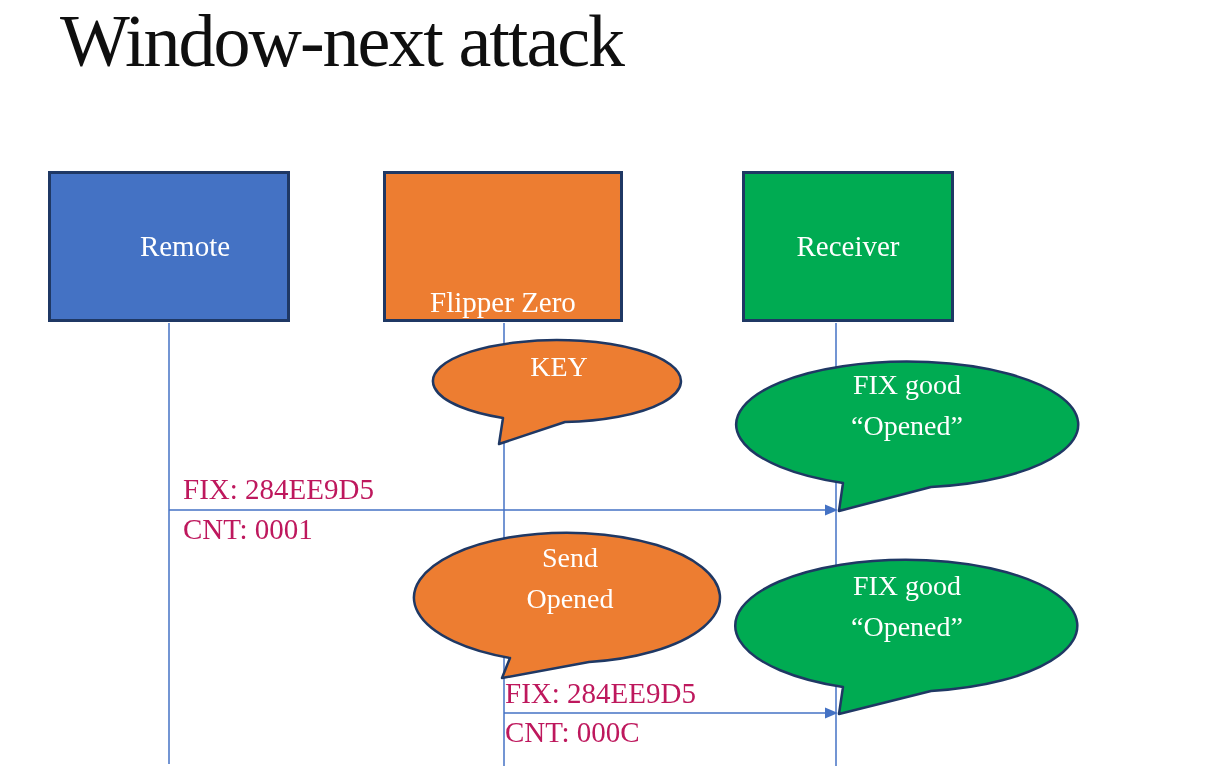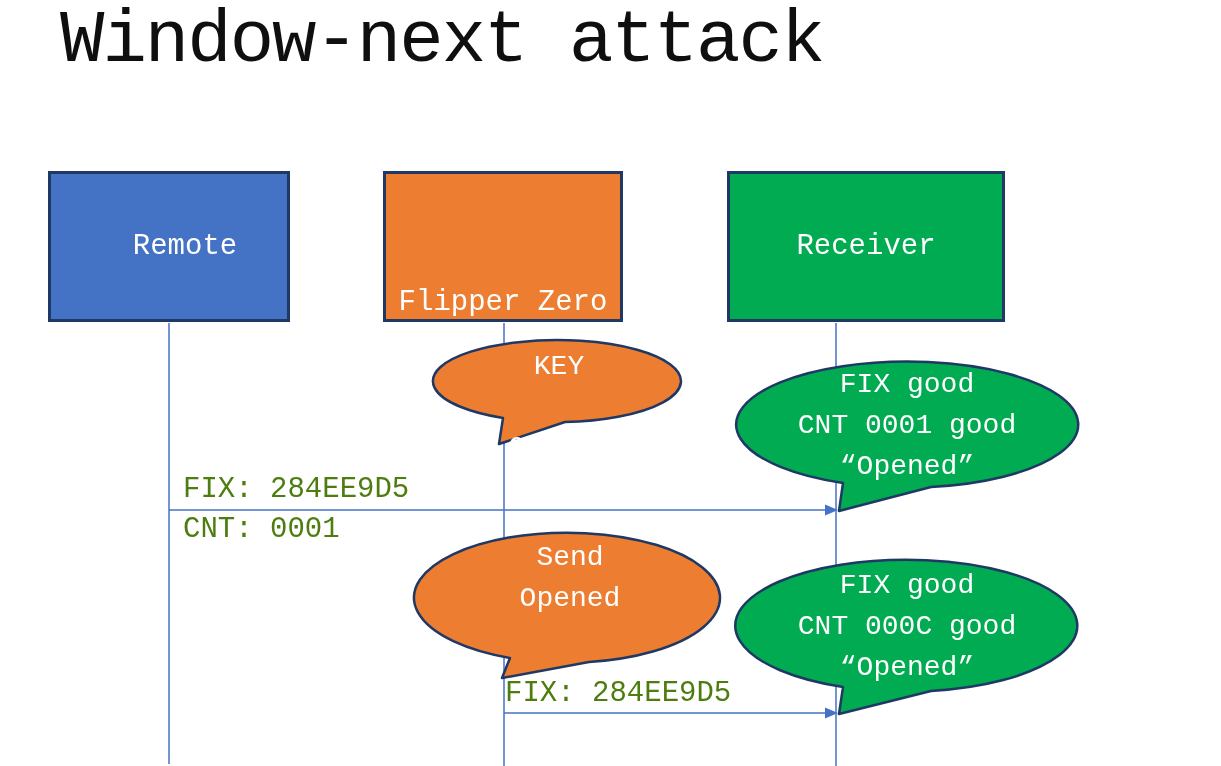--- a/index.html
+++ b/index.html
@@ -1,21 +1,21 @@
 <!DOCTYPE html>
 <html><head>
 <meta charset="utf-8">
 <style>
   html, body { margin: 0; padding: 0; background: #ffffff; }
   .canvas {
     position: relative;
     width: 1221px;
     height: 766px;
     background: #ffffff;
-    font-family: Liberation Mono, monospace;
+    font-family: Liberation Serif, serif;
     overflow: hidden;
   }
   .title {
     position: absolute;
     left: 60px;
     top: 4px;
     font-size: 74px;
     font-weight: 300;
     letter-spacing: -2px;
     color: #0f0f0f;
@@ -29,21 +29,21 @@
     box-sizing: border-box;
     border: 3px solid #1F3864;
     display: flex;
     align-items: center;
     justify-content: center;
     color: #ffffff;
     font-size: 29px;
   }
   .actor-remote   { left: 48px;  width: 242px; padding-left: 32px; }
   .actor-flipper  { left: 383px; width: 240px; }
-  .actor-receiver { left: 727px; width: 278px; align-items: center; }
+  .actor-receiver { left: 742px; width: 212px; align-items: center; }
   .overlay {
     position: absolute;
     left: 0; top: 0;
     width: 1221px; height: 766px;
   }
   .callout-text {
     position: absolute;
     display: flex;
     flex-direction: column;
     align-items: center;
@@ -53,21 +53,21 @@
     line-height: 41px;
     white-space: nowrap;
   }
   .ct-1 { left: 435px; top: 346px; width: 248px; gap: 40px; }
   .ct-2 { left: 737px; top: 364px; width: 340px; }
   .ct-3 { left: 420px; top: 537px; width: 300px; }
   .ct-4 { left: 737px; top: 565px; width: 340px; }
   .msg-label {
     position: absolute;
     font-size: 29px;
-    color: #4d7c0f;
+    color: #be185d;
     white-space: nowrap;
   }
   .ml-1a { left: 183px; top: 473px; }
   .ml-1b { left: 183px; top: 513px; }
   .ml-2a { left: 505px; top: 677px; }
   .ml-2b { left: 505px; top: 716px; }
 </style>
 </head>
 <body>
 
@@ -101,30 +101,29 @@
     <line x1="504" y1="713" x2="826" y2="713" stroke="#4472C4" stroke-width="1.5"></line>
     <polygon points="825,707.6 838,713 825,718.4" fill="#4472C4"></polygon>
   </svg>
 
   <div class="callout-text ct-1">
     <div>KEY</div>
     <div>Opened</div>
   </div>
   <div class="callout-text ct-2">
     <div>FIX good</div>
-    <div>CNT 0001 good</div>
     <div>“Opened”</div>
   </div>
   <div class="callout-text ct-3">
     <div>Send</div>
     <div>Opened</div>
   </div>
   <div class="callout-text ct-4">
     <div>FIX good</div>
-    <div>CNT 000C good</div>
     <div>“Opened”</div>
   </div>
 
   <div class="msg-label ml-1a">FIX: 284EE9D5</div>
   <div class="msg-label ml-1b">CNT: 0001</div>
   <div class="msg-label ml-2a">FIX: 284EE9D5</div>
+  <div class="msg-label ml-2b">CNT: 000C</div>
 
 </div>
 
 </body></html>

